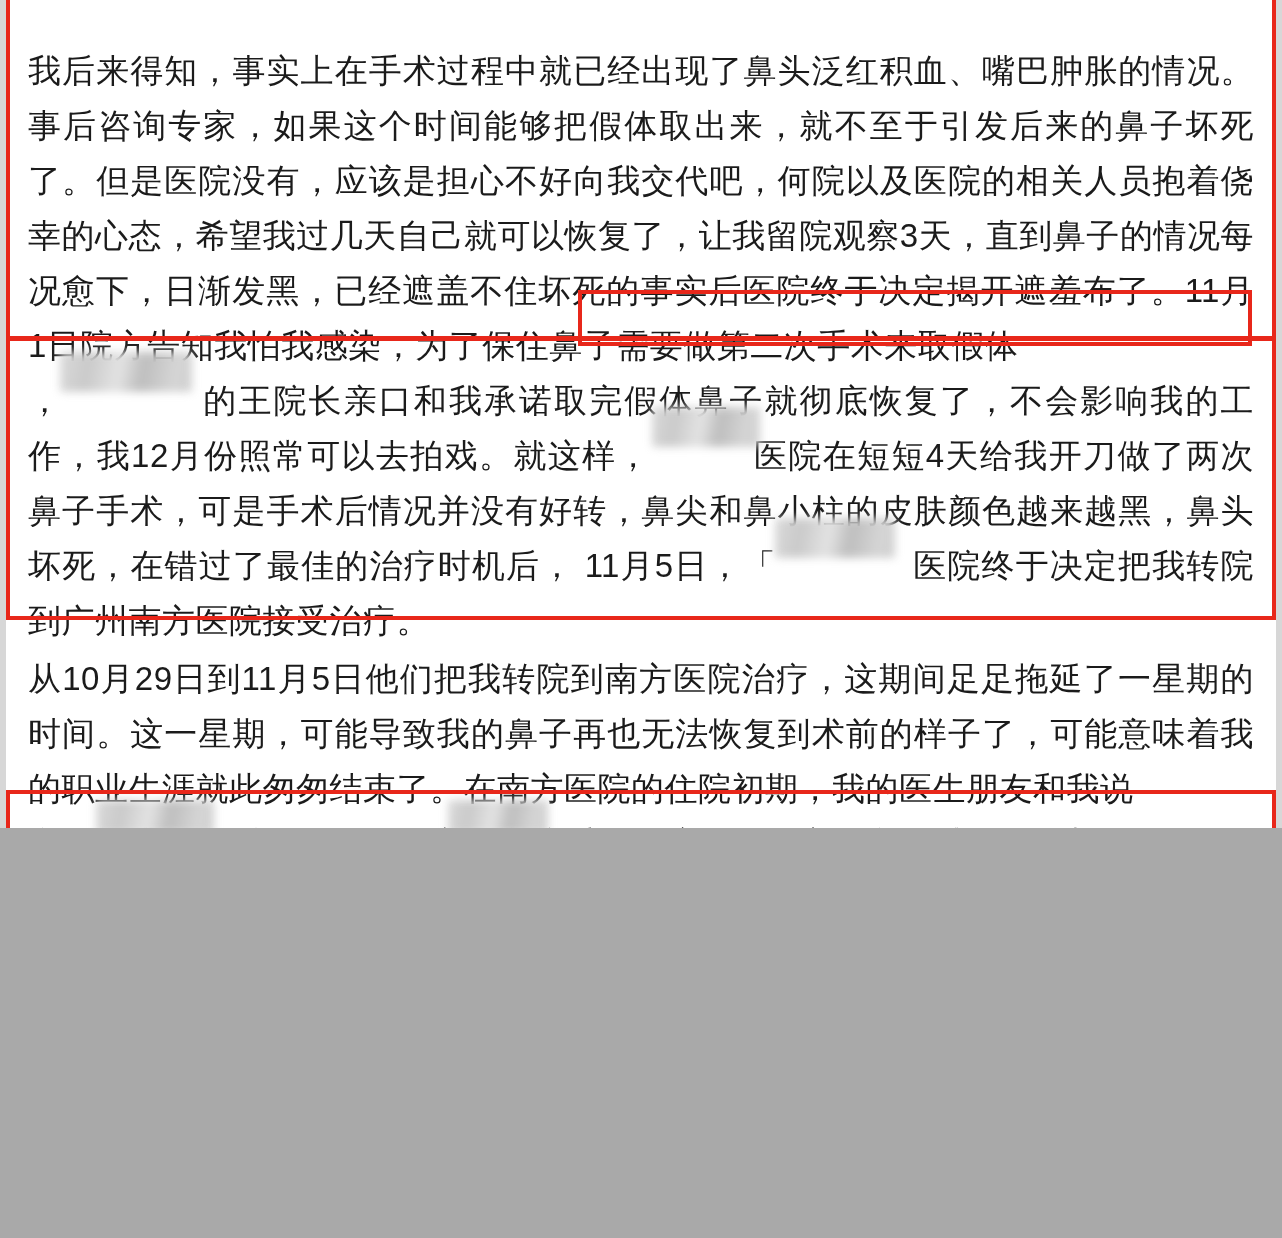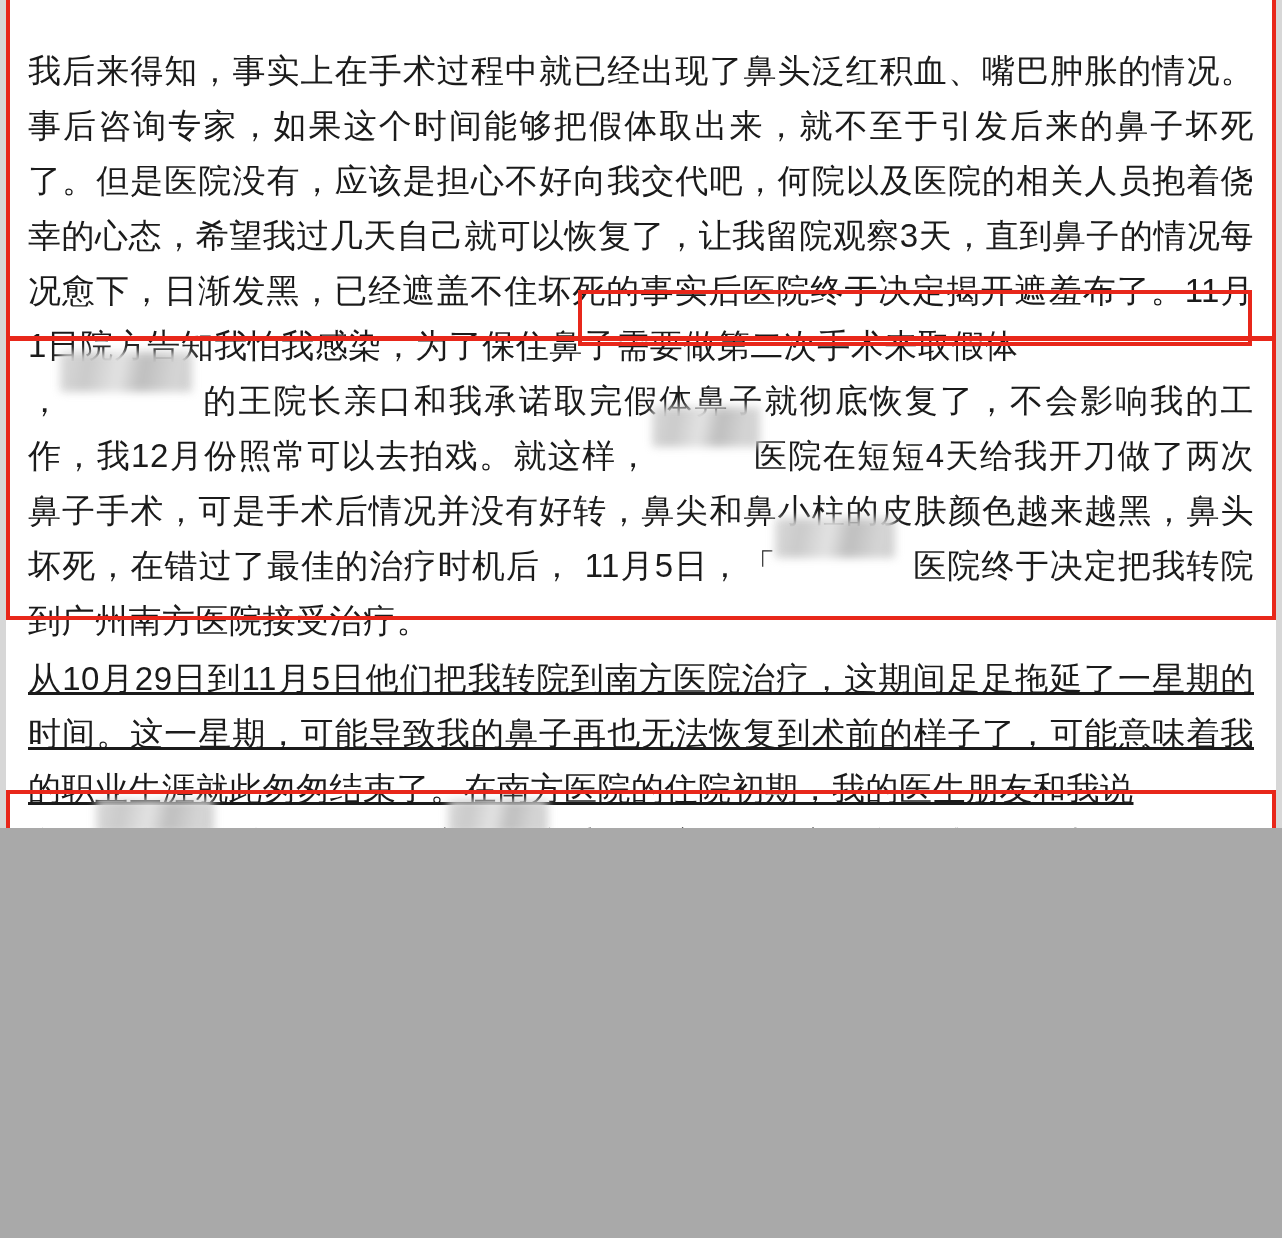--- a/index.html
+++ b/index.html
@@ -34,21 +34,21 @@
     font-size: 33px;
     line-height: 55px;
     letter-spacing: 0.5px;
     text-align: justify;
     text-justify: inter-character;
     white-space: normal;
   }
 
   #para1 { top: 10px; }
   #para2 { top: 340px; }
-  #para3 { top: 618px; text-decoration: underline; }
+  #para3 { top: 618px; }
   #para4 { top: 783px; }
 
   
   .redbox {
     position: absolute;
     border: 4px solid #e8271a;
     box-sizing: border-box;
     pointer-events: none;
     background: transparent;
   }

